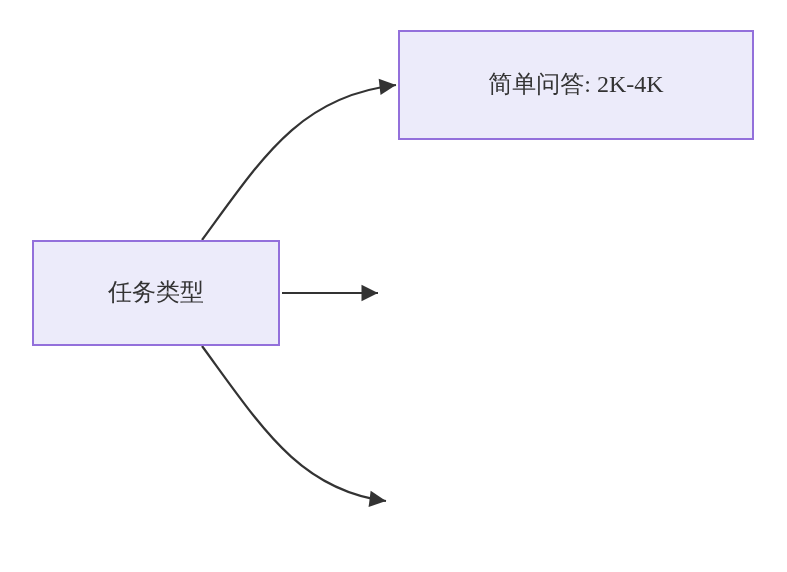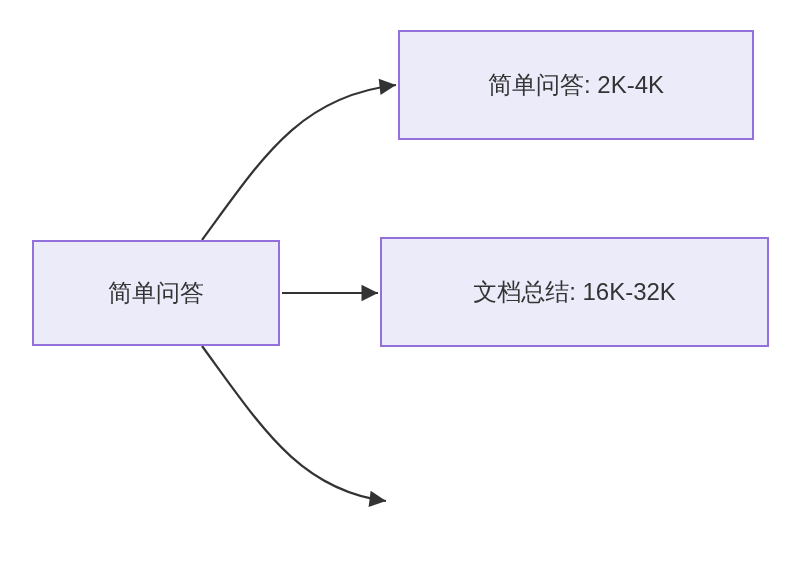--- a/index.html
+++ b/index.html
@@ -36,20 +36,21 @@
     position: absolute;
     display: flex;
     align-items: center;
     justify-content: center;
     background: var(--node-fill);
     border: 2.5px solid var(--node-border);
     color: var(--text-color);
     font-size: 24px;
     text-align: center;
     line-height: 1.3;
+    font-family: Liberation Serif, serif;
   }
   .node-root    { left: 32px;  top: 240px; width: 248px; height: 106px; }
   .node-branch1 { left: 398px; top: 30px;  width: 356px; height: 110px; }
   .node-branch2 { left: 380px; top: 237px; width: 389px; height: 110px; }
   .node-branch3 { left: 388px; top: 444px; width: 374px; height: 111px; }
 </style>
 </head>
 <body>
 
 <div class="canvas">
@@ -59,25 +60,22 @@
       <marker id="arrowhead" viewBox="0 0 12 12" refX="11" refY="6" markerWidth="9" markerHeight="9" orient="auto">
         <path d="M1,1 L11,6 L1,11 Z" fill="#333333"></path>
       </marker>
     </defs>
     <path class="edge" d="M202,240 C262,158 300,96 396,85" marker-end="url(#arrowhead)"></path>
     <path class="edge" d="M282,293 L378,293" marker-end="url(#arrowhead)"></path>
     <path class="edge" d="M202,346 C262,428 300,490 386,501" marker-end="url(#arrowhead)"></path>
   </svg>
 
   <div class="node node-root">
-    <span>简单问答</span>
+    <span>任务类型</span>
   </div>
 
   <div class="node node-branch1">
     <span>简单问答: 2K-4K</span>
   </div>
 
-  <div class="node node-branch2">
-    <span>文档总结: 16K-32K</span>
-  </div>
 
 
 </div>
 
 </body></html>

